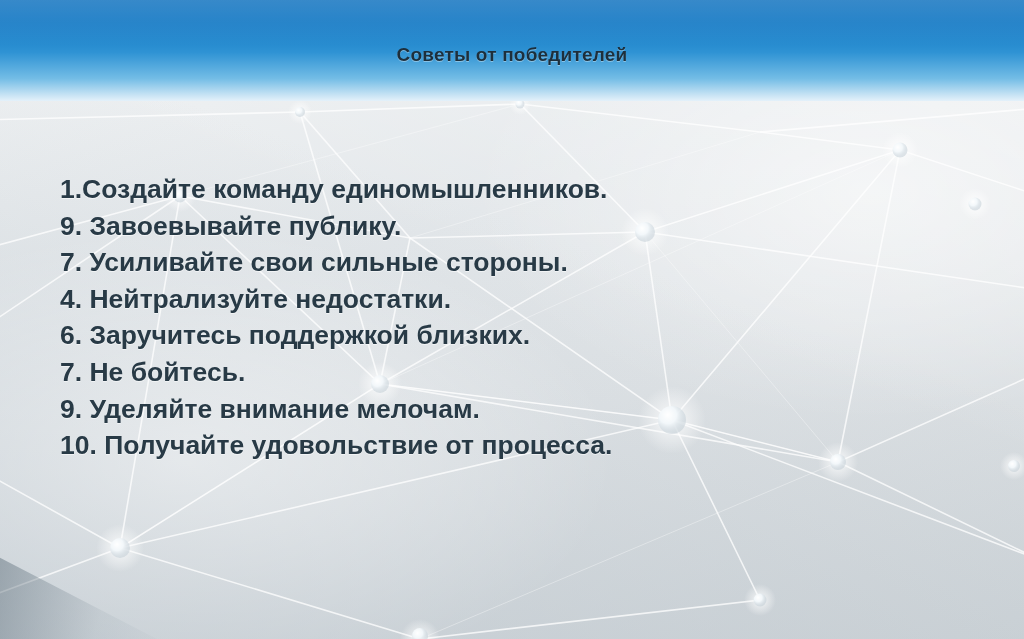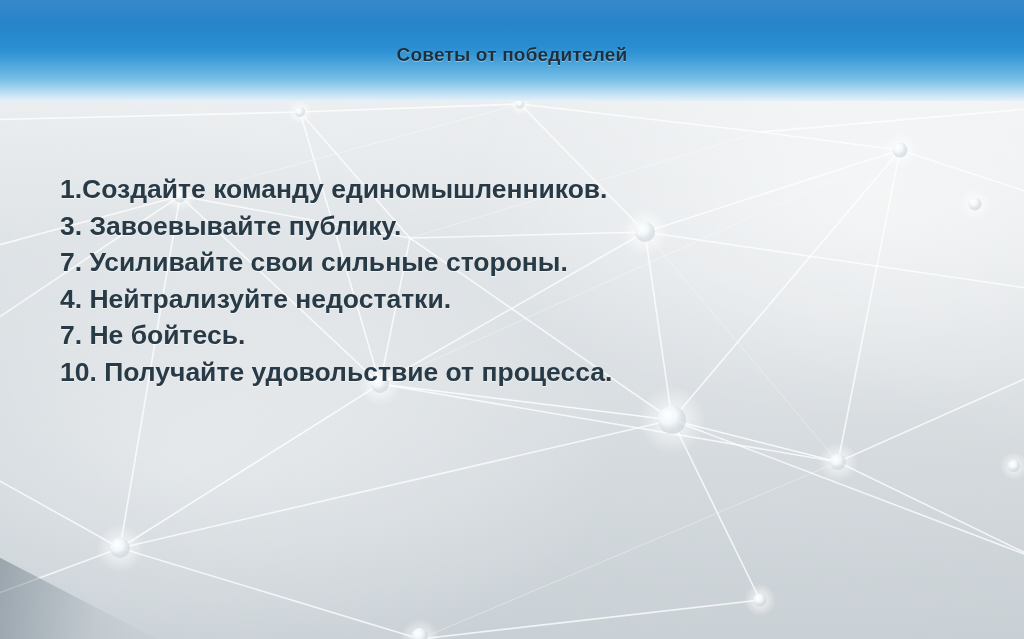--- a/index.html
+++ b/index.html
@@ -187,20 +187,22 @@
   <div class="corner"></div>
 
   <div class="banner">
     <div class="banner-sheen"></div>
   </div>
 
   <div class="title">Советы от победителей</div>
 
   <div class="content">
     <div class="line">1.Создайте команду единомышленников.</div>
-    <div class="line">3. Завоевывайте публику.</div>
+    <div class="line">9. Завоевывайте публику.</div>
     <div class="line">7. Усиливайте свои сильные стороны.</div>
     <div class="line">4. Нейтрализуйте недостатки.</div>
+    <div class="line">6. Заручитесь поддержкой близких.</div>
     <div class="line">7. Не бойтесь.</div>
+    <div class="line">9. Уделяйте внимание мелочам.</div>
     <div class="line">10. Получайте удовольствие от процесса.</div>
   </div>
 
 </div>
 
 </body></html>

